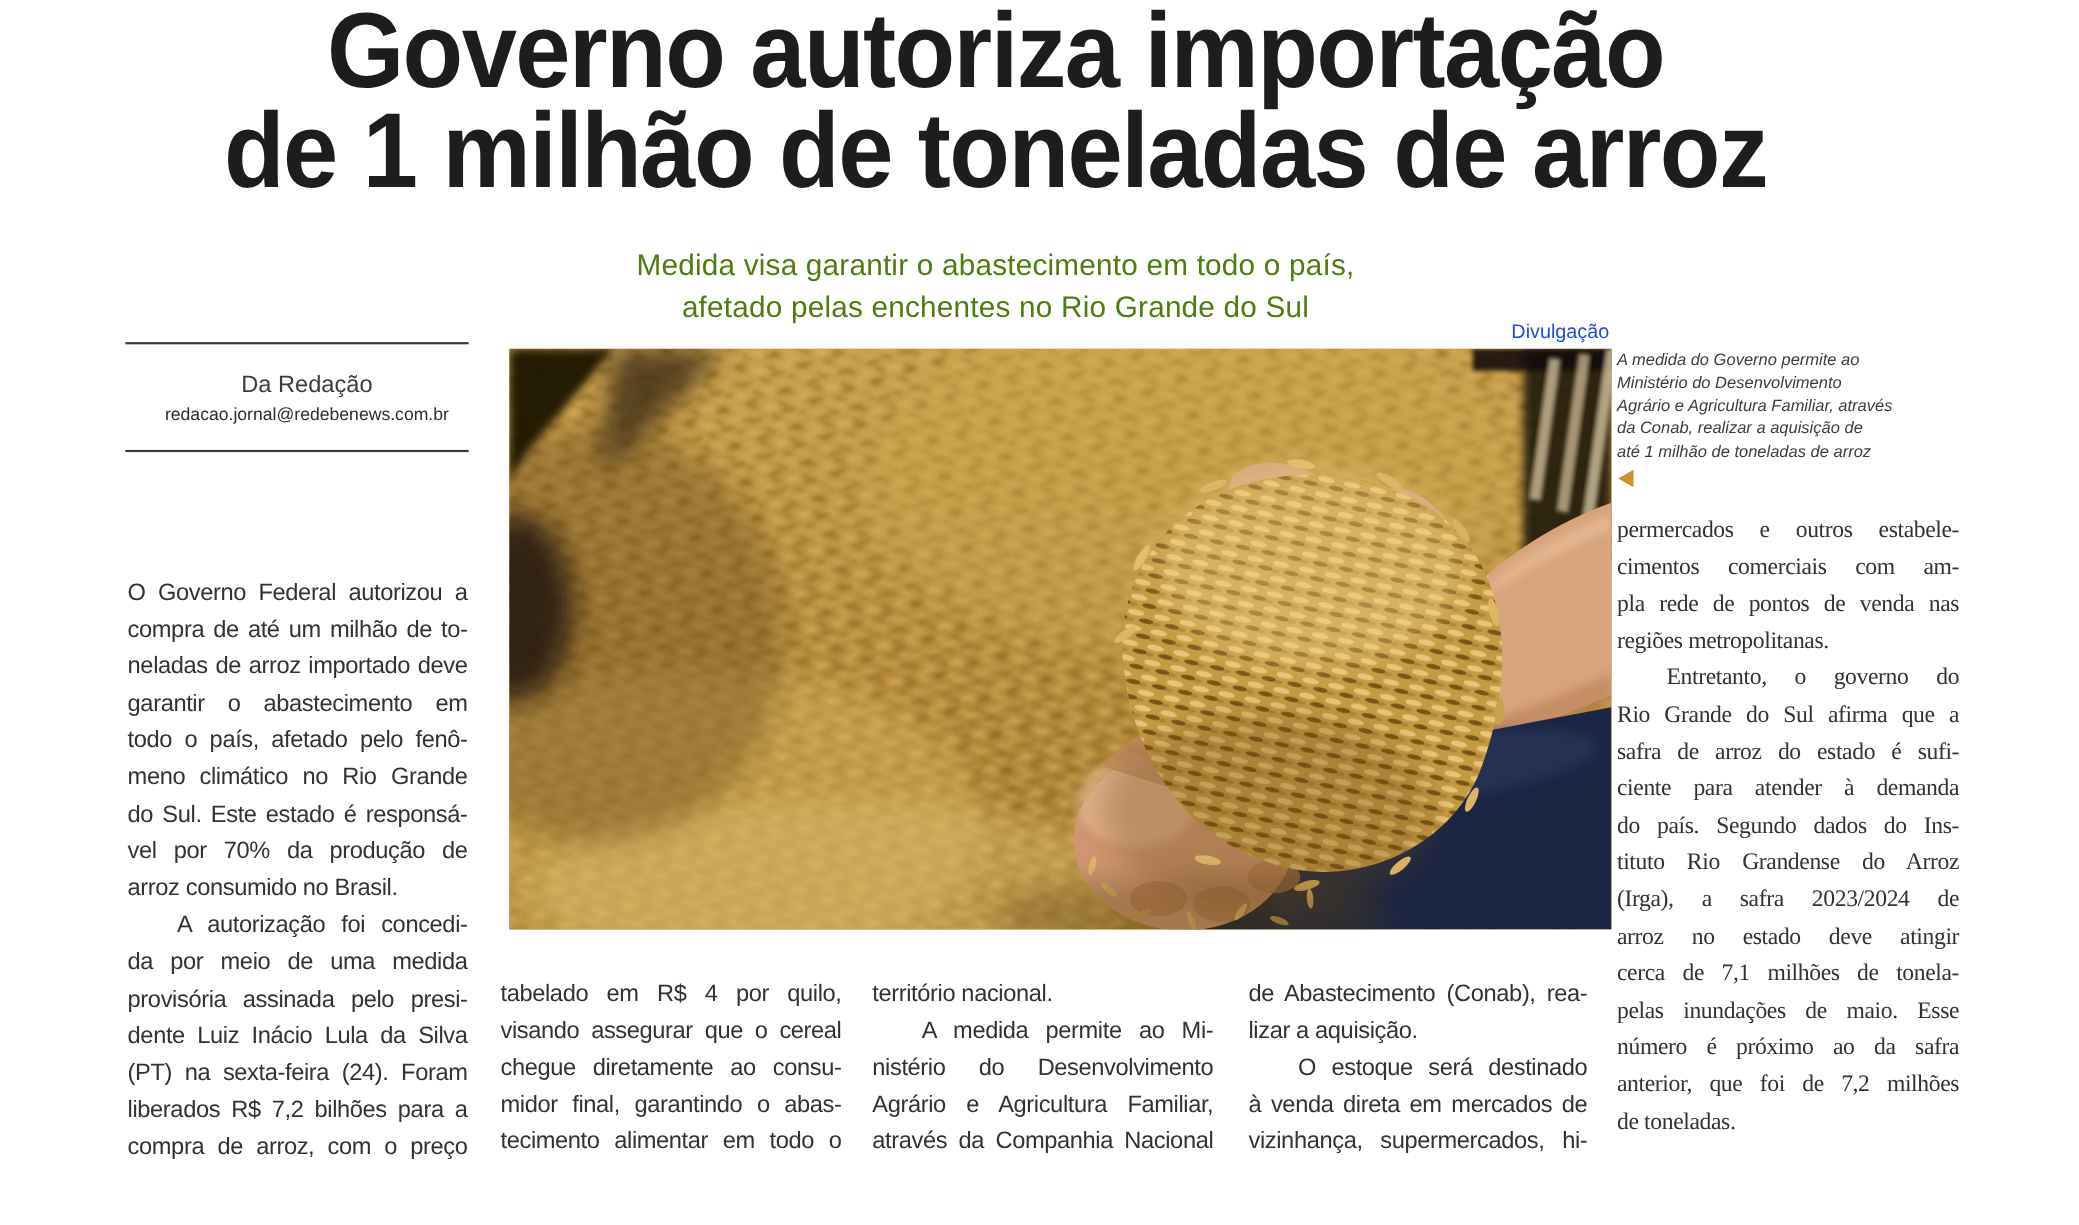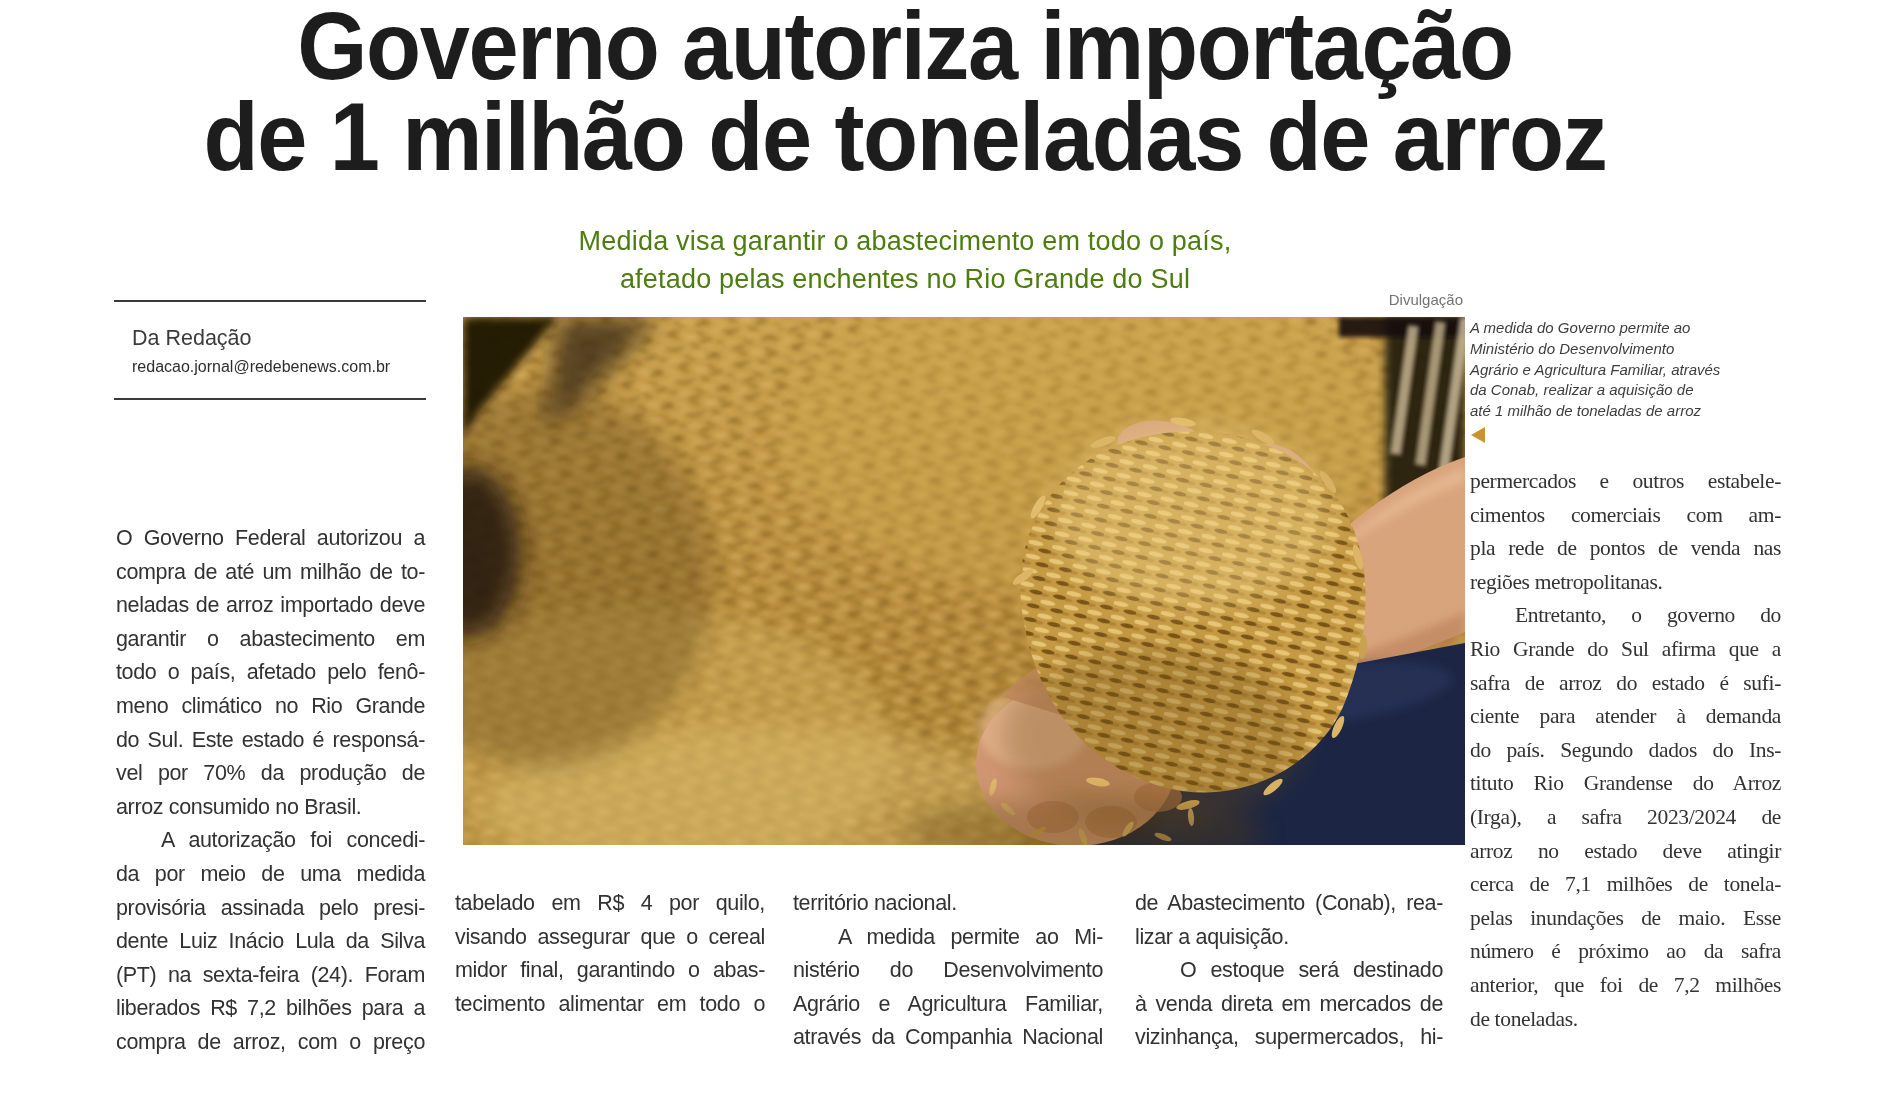--- a/index.html
+++ b/index.html
@@ -10,28 +10,28 @@
   .headline{position:absolute;left:0;top:0;width:1810px;text-align:center;
             transform:scaleX(.93);transform-origin:50% 0;
             font-weight:700;color:#1d1d1d;font-size:97px;line-height:91px;letter-spacing:-1.5px;}
   .hl-line{white-space:nowrap;}
 
   
   .subtitle{position:absolute;left:0;top:222px;width:1810px;text-align:center;
             font-size:27px;line-height:38px;color:#4d7c0f;font-weight:300;letter-spacing:.2px;}
 
   
-  .byline{position:absolute;left:114px;top:300px;width:312px;height:100px;box-sizing:border-box;
-          border-top:2px solid #3a3a3a;border-bottom:2px solid #3a3a3a;padding:24px 0 0 18px;}
+  .byline{position:absolute;left:114px;top:311px;width:312px;height:100px;box-sizing:border-box;
+          border-top:2px solid #3a3a3a;border-bottom:2px solid #3a3a3a;padding:24px 0 0 18px;text-align:center;}
   .author{font-size:21.5px;color:#3b3b3b;line-height:24px;}
   .email{font-size:16px;color:#2d2d2d;line-height:20px;margin-top:7px;}
 
   
   .credit{position:absolute;left:463px;top:291px;width:1000px;text-align:right;
-          font-size:15px;color:#737373;}
+          font-size:18px;color:#1d4ed8;}
   .photo{position:absolute;left:463px;top:317px;width:1002px;height:528px;overflow:hidden;background:#b5893a;}
   .photo svg{display:block;width:100%;height:100%;}
 
   
   .caption{position:absolute;left:1470px;top:318px;width:302px;
            font-style:italic;font-size:15px;color:#3d3d3d;}
   .cl{line-height:20.8px;}
   .cap-marker{position:absolute;left:1471px;top:427px;width:0;height:0;
               border-top:8px solid transparent;border-bottom:8px solid transparent;
               border-right:14px solid #c6952f;}
@@ -195,20 +195,21 @@
       <div class="bl j">da por meio de uma medida</div>
       <div class="bl j">provisória assinada pelo presi-</div>
       <div class="bl j">dente Luiz Inácio Lula da Silva</div>
       <div class="bl j">(PT) na sexta-feira (24). Foram</div>
       <div class="bl j">liberados R$ 7,2 bilhões para a</div>
       <div class="bl j">compra de arroz, com o preço</div>
     </div>
   <div class="col c2">
       <div class="bl j">tabelado em R$ 4 por quilo,</div>
       <div class="bl j">visando assegurar que o cereal</div>
+      <div class="bl j">chegue diretamente ao consu-</div>
       <div class="bl j">midor final, garantindo o abas-</div>
       <div class="bl j">tecimento alimentar em todo o</div>
     </div>
   <div class="col c3">
       <div class="bl">território nacional.</div>
       <div class="bl j ind">A medida permite ao Mi-</div>
       <div class="bl j">nistério do Desenvolvimento</div>
       <div class="bl j">Agrário e Agricultura Familiar,</div>
       <div class="bl j">através da Companhia Nacional</div>
     </div>

